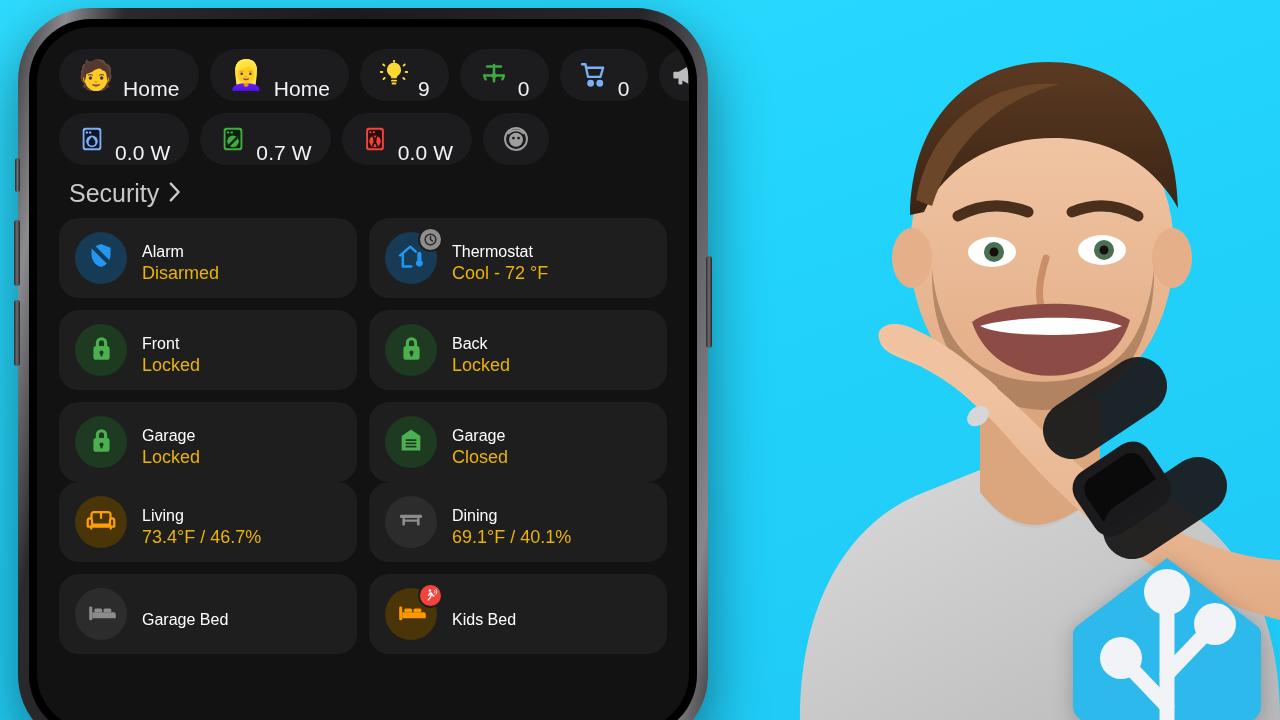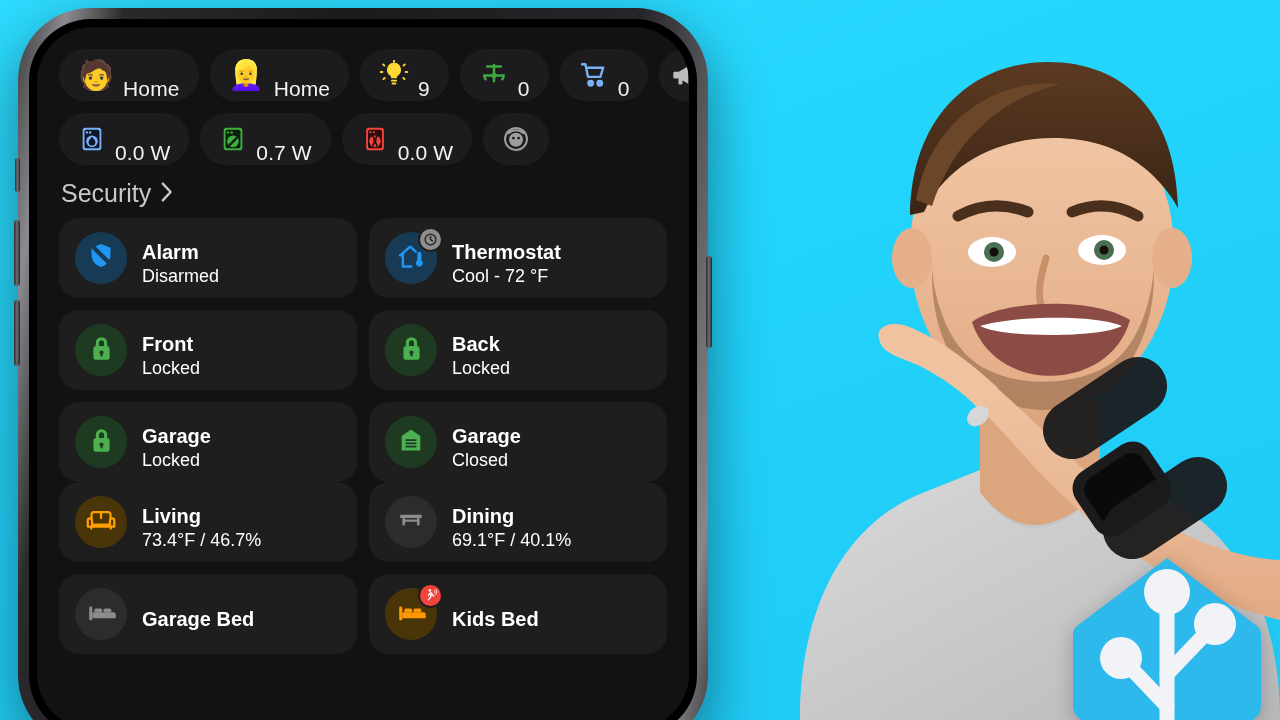--- a/index.html
+++ b/index.html
@@ -81,21 +81,21 @@
     letter-spacing: .1px;
     margin-top: 27px;
   }
   .chip .emoji { font-size: 29px; line-height: 1; }
   .chip svg { display: block; }
 
   .sechead {
     display: flex;
     align-items: center;
     gap: 8px;
-    margin: 14px 0 10px 2px;
+    margin: 14px 0 10px 10px;
   }
   .sechead .stitle {
     color: #c8c8c8;
     font-size: 25px;
     font-weight: 400;
   }
   .sechead .chev { color: #c8c8c8; }
 
   .grid {
     display: grid;
@@ -124,30 +124,30 @@
     position: absolute;
     top: -5px; right: -6px;
     width: 25px; height: 25px;
     border-radius: 50%;
     display: flex; align-items: center; justify-content: center;
     border: 2px solid #1e1e1e;
   }
   .card .txt { min-width: 0; }
   .card .ttl {
     color: #fff;
-    font-size: 20px;
-    font-weight: 700;
+    font-size: 16px;
+    font-weight: 400;
     line-height: 1.18;
     white-space: nowrap;
     overflow: hidden;
     text-overflow: ellipsis;
     margin-top: 12px;
   }
   .card .sub {
-    color: #ffffff;
+    color: #eab308;
     font-size: 18px;
     font-weight: 400;
     line-height: 1.25;
     white-space: nowrap;
     overflow: hidden;
     text-overflow: ellipsis;
   }
 
   
   #presenter { position: absolute; right: 0; top: 0; width: 600px; height: 720px; }

